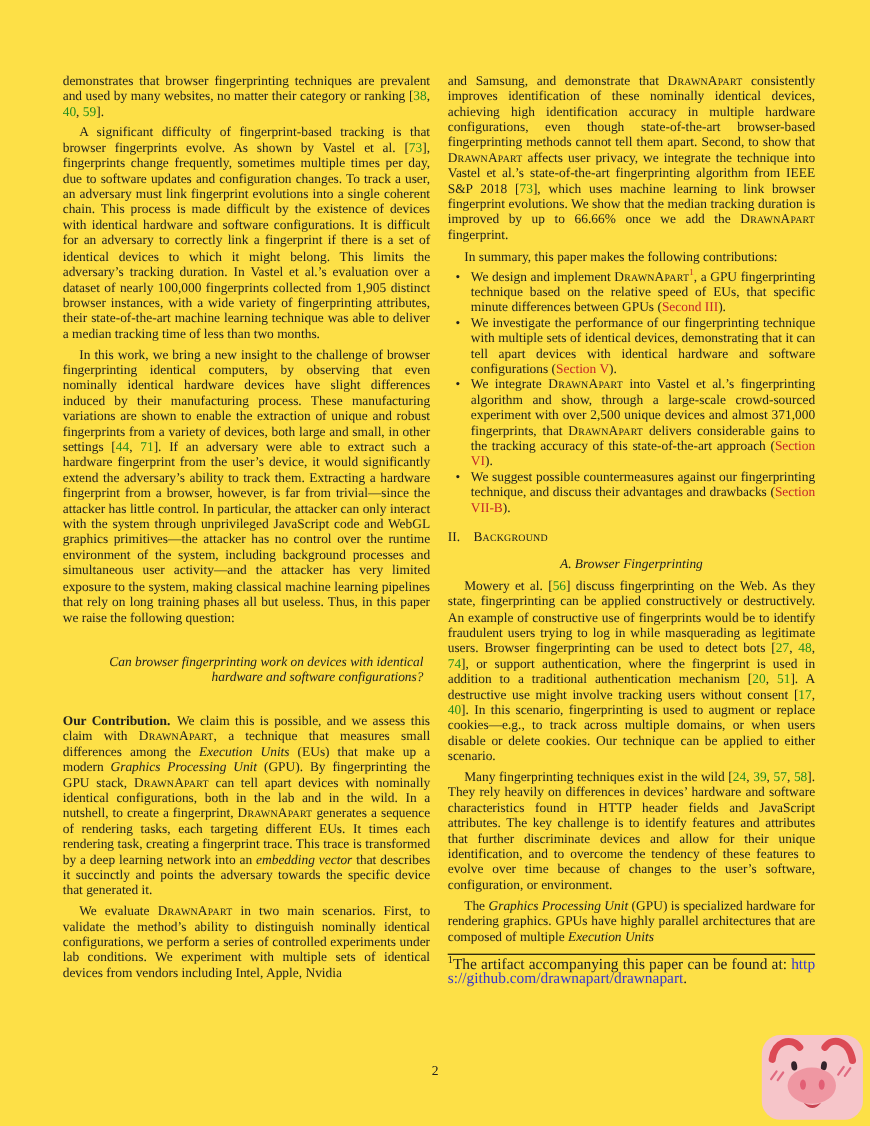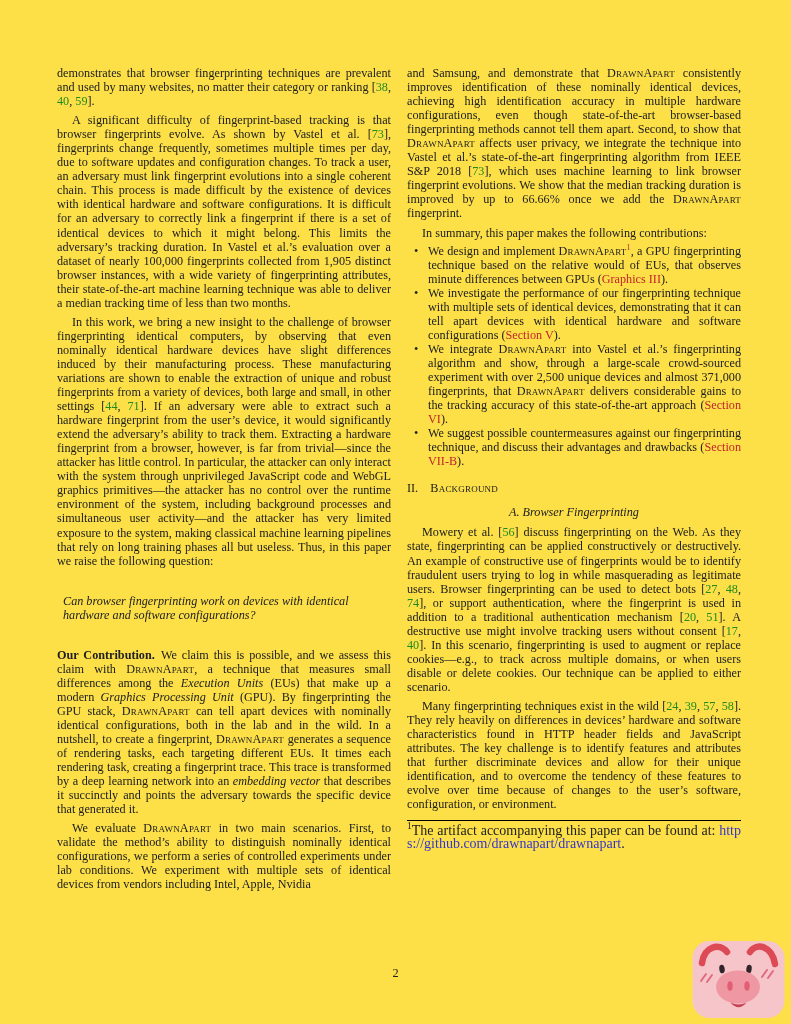--- a/index.html
+++ b/index.html
@@ -8,21 +8,21 @@
   }
   *{box-sizing:border-box;}
   html,body{margin:0;padding:0;background:#ffffff;}
   body{width:791px;height:1024px;font-family:"Liberation Serif","DejaVu Serif",serif;color:var(--text);}
   .page{position:relative;width:791px;height:1024px;background:#fde047;overflow:hidden;}
   .columns{position:absolute;left:57px;top:66px;width:684px;display:flex;gap:16px;}
   .col{width:334px;font-size:12.2px;line-height:14.05px;text-align:justify;}
   .para{margin:0;}
   .para + .para{margin-top:5px;}
   .indent{text-indent:15px;}
-  .quote{margin:26px 6px 26px 6px;text-align:left;font-style:italic;}
+  .quote{margin:26px 6px 26px 6px;text-align:right;font-style:italic;}
   .quote + .para{margin-top:14px;}
   .heading-center{margin:13px 0 9px 0;text-align:left;}
   .subheading{margin:10px 0 6px 0;font-style:italic;text-align:center;}
   .bullets{margin:4px 0 0 0;padding:0 0 0 6px;list-style:none;}
   .bullets li{position:relative;padding-left:15px;margin:0;}
   .bullets li::before{content:"\2022";position:absolute;left:1px;top:0;}
   .footnote{margin-top:9px;padding-top:4px;border-top:1px solid #000;font-size:14px;line-height:12.9px;}
   .st-i{font-style:italic;}
   .st-b{font-weight:bold;}
   .st-sc{font-variant:small-caps;letter-spacing:0.2px;}
@@ -43,29 +43,30 @@
         <div class="para indent"><span>A significant difficulty of fingerprint-based tracking is that browser fingerprints evolve. As shown by Vastel et al. [</span><span class="st-cite">73</span><span>], fingerprints change frequently, sometimes multiple times per day, due to software updates and configuration changes. To track a user, an adversary must link fingerprint evolutions into a single coherent chain. This process is made difficult by the existence of devices with identical hardware and software configurations. It is difficult for an adversary to correctly link a fingerprint if there is a set of identical devices to which it might belong. This limits the adversary’s tracking duration. In Vastel et al.’s evaluation over a dataset of nearly 100,000 fingerprints collected from 1,905 distinct browser instances, with a wide variety of fingerprinting attributes, their state-of-the-art machine learning technique was able to deliver a median tracking time of less than two months.</span></div>
         <div class="para indent"><span>In this work, we bring a new insight to the challenge of browser fingerprinting identical computers, by observing that even nominally identical hardware devices have slight differences induced by their manufacturing process. These manufacturing variations are shown to enable the extraction of unique and robust fingerprints from a variety of devices, both large and small, in other settings [</span><span class="st-cite">44</span><span>, </span><span class="st-cite">71</span><span>]. If an adversary were able to extract such a hardware fingerprint from the user’s device, it would significantly extend the adversary’s ability to track them. Extracting a hardware fingerprint from a browser, however, is far from trivial—since the attacker has little control. In particular, the attacker can only interact with the system through unprivileged JavaScript code and WebGL graphics primitives—the attacker has no control over the runtime environment of the system, including background processes and simultaneous user activity—and the attacker has very limited exposure to the system, making classical machine learning pipelines that rely on long training phases all but useless. Thus, in this paper we raise the following question:</span></div>
         <div class="quote"><span>Can browser fingerprinting work on devices with identical hardware and software configurations?</span></div>
         <div class="para"><span class="st-b">Our Contribution.</span><span> We claim this is possible, and we assess this claim with </span><span class="st-sc">DrawnApart</span><span>, a technique that measures small differences among the </span><span class="st-i">Execution Units</span><span> (EUs) that make up a modern </span><span class="st-i">Graphics Processing Unit</span><span> (GPU). By fingerprinting the GPU stack, </span><span class="st-sc">DrawnApart</span><span> can tell apart devices with nominally identical configurations, both in the lab and in the wild. In a nutshell, to create a fingerprint, </span><span class="st-sc">DrawnApart</span><span> generates a sequence of rendering tasks, each targeting different EUs. It times each rendering task, creating a fingerprint trace. This trace is transformed by a deep learning network into an </span><span class="st-i">embedding vector</span><span> that describes it succinctly and points the adversary towards the specific device that generated it.</span></div>
         <div class="para indent"><span>We evaluate </span><span class="st-sc">DrawnApart</span><span> in two main scenarios. First, to validate the method’s ability to distinguish nominally identical configurations, we perform a series of controlled experiments under lab conditions. We experiment with multiple sets of identical devices from vendors including Intel, Apple, Nvidia</span></div>
       </div>
     <div class="col">
         <div class="para"><span>and Samsung, and demonstrate that </span><span class="st-sc">DrawnApart</span><span> consistently improves identification of these nominally identical devices, achieving high identification accuracy in multiple hardware configurations, even though state-of-the-art browser-based fingerprinting methods cannot tell them apart. Second, to show that </span><span class="st-sc">DrawnApart</span><span> affects user privacy, we integrate the technique into Vastel et al.’s state-of-the-art fingerprinting algorithm from IEEE S&amp;P 2018 [</span><span class="st-cite">73</span><span>], which uses machine learning to link browser fingerprint evolutions. We show that the median tracking duration is improved by up to 66.66% once we add the </span><span class="st-sc">DrawnApart</span><span> fingerprint.</span></div>
         <div class="para indent"><span>In summary, this paper makes the following contributions:</span></div>
         <ul class="bullets">
-          <li><span>We design and implement </span><span class="st-sc">DrawnApart</span><span class="st-sup st-sec">1</span><span>, a GPU fingerprinting technique based on the relative would of EUs, that observes minute differences between GPUs (</span><span class="st-sec">Graphics III</span><span>).</span></li>
+          <li><span>We design and implement </span><span class="st-sc">DrawnApart</span><span class="st-sup st-sec">1</span><span>, a GPU fingerprinting technique based on the relative speed of EUs, that specific minute differences between GPUs (</span><span class="st-sec">Second III</span><span>).</span></li>
           <li><span>We investigate the performance of our fingerprinting technique with multiple sets of identical devices, demonstrating that it can tell apart devices with identical hardware and software configurations (</span><span class="st-sec">Section V</span><span>).</span></li>
           <li><span>We integrate </span><span class="st-sc">DrawnApart</span><span> into Vastel et al.’s fingerprinting algorithm and show, through a large-scale crowd-sourced experiment with over 2,500 unique devices and almost 371,000 fingerprints, that </span><span class="st-sc">DrawnApart</span><span> delivers considerable gains to the tracking accuracy of this state-of-the-art approach (</span><span class="st-sec">Section VI</span><span>).</span></li>
           <li><span>We suggest possible countermeasures against our fingerprinting technique, and discuss their advantages and drawbacks (</span><span class="st-sec">Section VII-B</span><span>).</span></li>
         </ul>
         <div class="heading-center"><span>II. </span><span class="st-sc">Background</span></div>
         <div class="subheading"><span>A. Browser Fingerprinting</span></div>
         <div class="para indent"><span>Mowery et al. [</span><span class="st-cite">56</span><span>] discuss fingerprinting on the Web. As they state, fingerprinting can be applied constructively or destructively. An example of constructive use of fingerprints would be to identify fraudulent users trying to log in while masquerading as legitimate users. Browser fingerprinting can be used to detect bots [</span><span class="st-cite">27</span><span>, </span><span class="st-cite">48</span><span>, </span><span class="st-cite">74</span><span>], or support authentication, where the fingerprint is used in addition to a traditional authentication mechanism [</span><span class="st-cite">20</span><span>, </span><span class="st-cite">51</span><span>]. A destructive use might involve tracking users without consent [</span><span class="st-cite">17</span><span>, </span><span class="st-cite">40</span><span>]. In this scenario, fingerprinting is used to augment or replace cookies—e.g., to track across multiple domains, or when users disable or delete cookies. Our technique can be applied to either scenario.</span></div>
         <div class="para indent"><span>Many fingerprinting techniques exist in the wild [</span><span class="st-cite">24</span><span>, </span><span class="st-cite">39</span><span>, </span><span class="st-cite">57</span><span>, </span><span class="st-cite">58</span><span>]. They rely heavily on differences in devices’ hardware and software characteristics found in HTTP header fields and JavaScript attributes. The key challenge is to identify features and attributes that further discriminate devices and allow for their unique identification, and to overcome the tendency of these features to evolve over time because of changes to the user’s software, configuration, or environment.</span></div>
+        <div class="para indent"><span>The </span><span class="st-i">Graphics Processing Unit</span><span> (GPU) is specialized hardware for rendering graphics. GPUs have highly parallel architectures that are composed of multiple </span><span class="st-i">Execution Units</span></div>
         <div class="footnote"><span class="st-sup">1</span><span>The artifact accompanying this paper can be found at: </span><span class="st-url">https://github.com/drawnapart/drawnapart</span><span>.</span></div>
       </div>
   </div>
 
   <div class="page-number">2</div>
 
   <svg class="pig-sticker" viewBox="0 0 93 79" xmlns="http://www.w3.org/2000/svg" aria-hidden="true">
     <rect x="0.5" y="1" width="92" height="77" rx="17" fill="var(--pig-body)"></rect>
     <path d="M10 23 C12 7, 27 2, 35 12" fill="none" stroke="var(--pig-ear)" stroke-width="6.5" stroke-linecap="round"></path>
     <path d="M58 12 C65 2, 80 6, 83 24" fill="none" stroke="var(--pig-ear)" stroke-width="6.5" stroke-linecap="round"></path>

